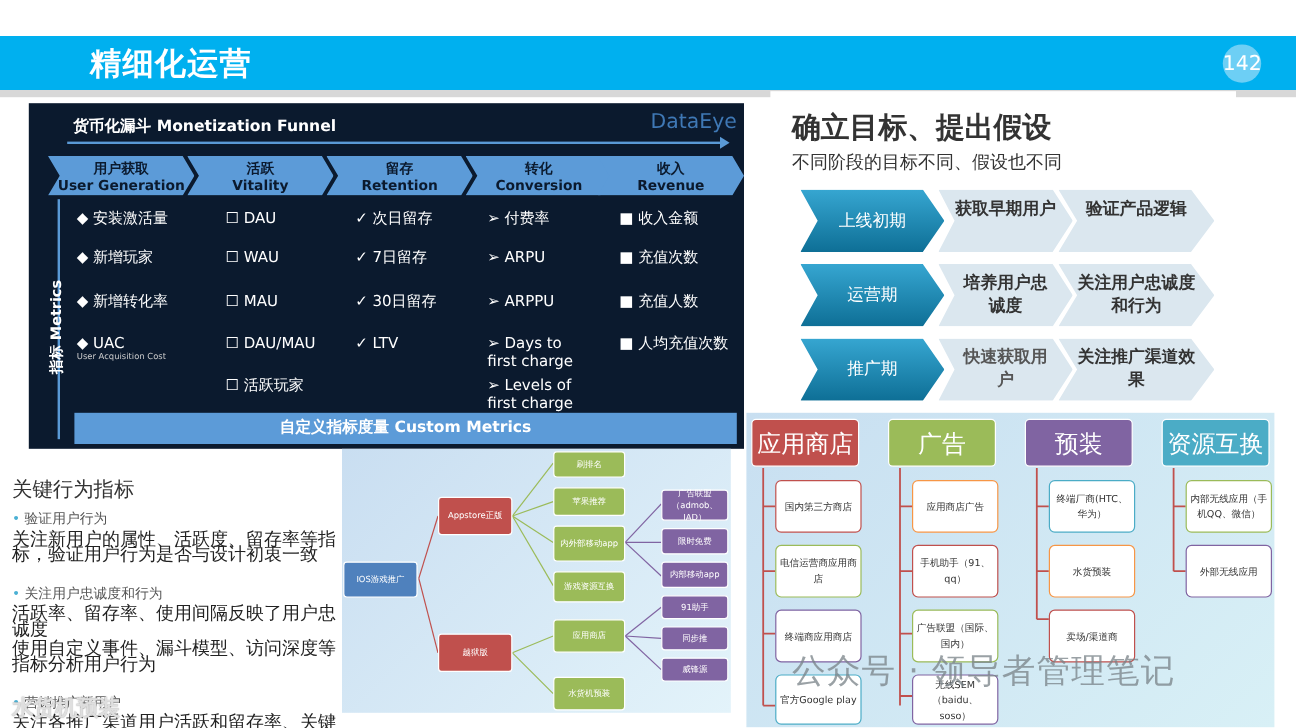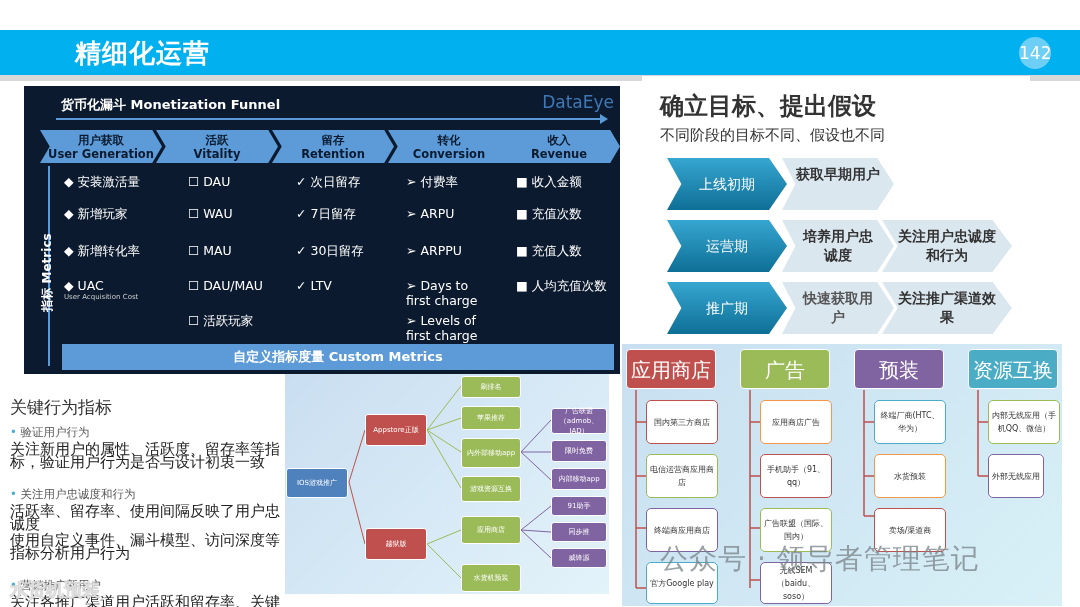--- a/index.html
+++ b/index.html
@@ -120,20 +120,21 @@
 
   <div class="custom">自定义指标度量 Custom Metrics</div>
 </div>
 
 <div class="goals">
   <h2>确立目标、提出假设</h2>
   <div class="sub">不同阶段的目标不同、假设也不同</div>
 
   <div class="stage" style="top:82px">上线初期</div>
   <div class="goal" style="left:140px;top:82px">获取早期用户</div>
+  <div class="goal" style="left:240px;top:82px;width:130px;padding-left:14px;padding-right:14px">验证产品逻辑</div>
 
   <div class="stage" style="top:144px">运营期</div>
   <div class="goal" style="left:140px;top:144px;padding-left:16px;padding-right:16px">培养用户忠诚度</div>
   <div class="goal" style="left:240px;top:144px;width:130px;padding-left:14px;padding-right:14px">关注用户忠诚度和行为</div>
 
   <div class="stage" style="top:206px">推广期</div>
   <div class="goal light" style="left:140px;top:206px;padding-left:16px;padding-right:16px">快速获取用户</div>
   <div class="goal" style="left:240px;top:206px;width:130px;padding-left:14px;padding-right:14px">关注推广渠道效果</div>
 </div>
 
@@ -214,17 +215,17 @@
   <div class="chbox" style="left:138px;top:56px;width:72px;height:44px;border-color:#f79646">应用商店广告</div>
   <div class="chbox" style="left:138px;top:110px;width:72px;height:44px;border-color:#c0504d">手机助手（91、qq）</div>
   <div class="chbox" style="left:138px;top:164px;width:72px;height:44px;border-color:#9bbb59">广告联盟（国际、国内）</div>
   <div class="chbox" style="left:138px;top:218px;width:72px;height:42px;border-color:#8064a2">无线SEM（baidu、soso）</div>
 
   <div class="chbox" style="left:252px;top:110px;width:72px;height:44px;border-color:#f79646">水货预装</div>
   <div class="chbox" style="left:252px;top:56px;width:72px;height:44px;border-color:#4bacc6">终端厂商(HTC、华为）</div>
   <div class="chbox" style="left:252px;top:164px;width:72px;height:44px;border-color:#c0504d">卖场/渠道商</div>
 
   <div class="chbox" style="left:366px;top:56px;width:72px;height:44px;border-color:#9bbb59">内部无线应用（手机QQ、微信）</div>
-  <div class="chbox" style="left:366px;top:110px;width:56px;height:44px;border-color:#8064a2">外部无线应用</div>
+  <div class="chbox" style="left:366px;top:110px;width:72px;height:44px;border-color:#8064a2">外部无线应用</div>
 </div>
 
 <div class="wm">公众号 · 领导者管理笔记</div>
 <div class="wm2">水货机预装</div>
 
 </body></html>

